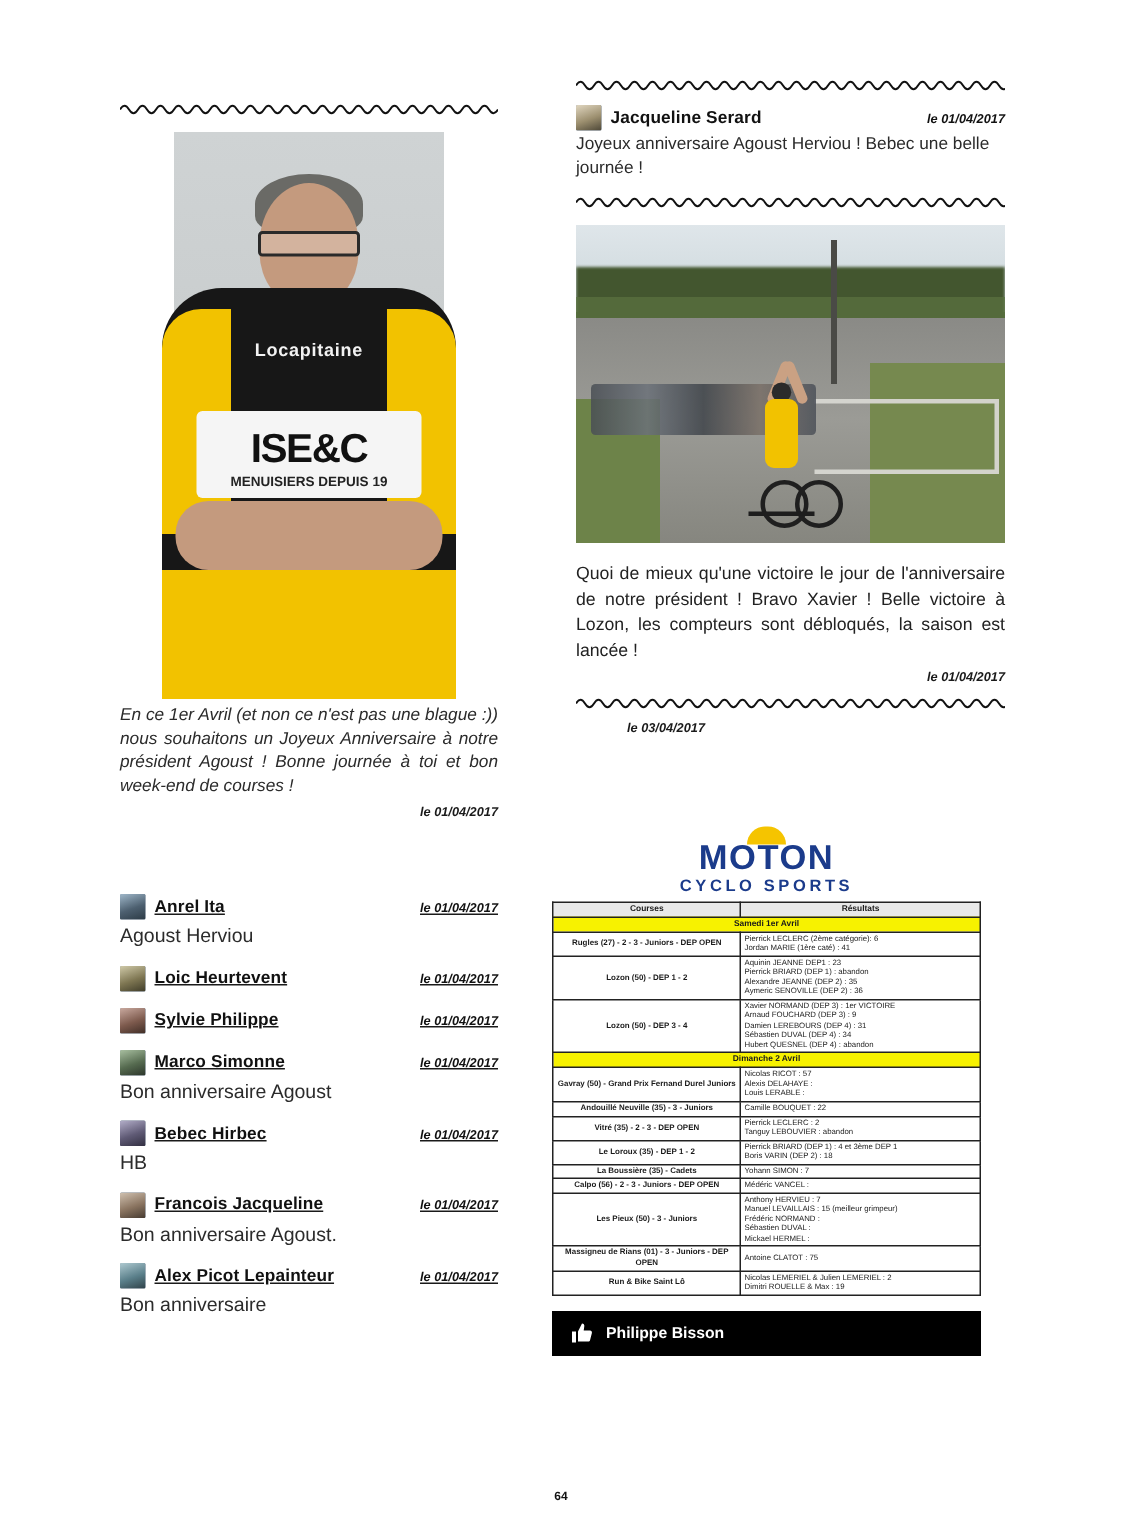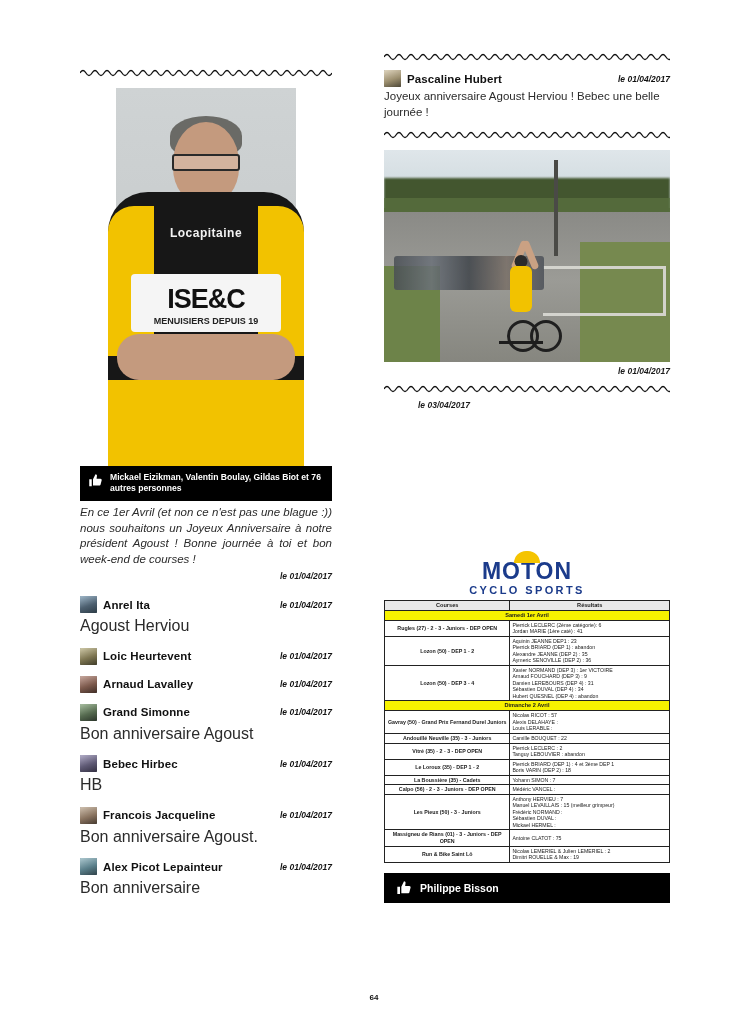--- a/index.html
+++ b/index.html
@@ -322,27 +322,27 @@
   }
 
   
   .comments {
     position: absolute;
     left: 80px;
     top: 596px;
     width: 252px;
   }
   .comment { margin-bottom: 11px; }
-  .comment .post-head { margin-top: 0; }
-  .comment .post-body { font-size: 16px; }
+  .comment .post-head { margin-top: 0; text-decoration: underline; }
+  .comment .post-body { font-size: 13px; }
 
   
   .results {
     position: absolute;
-    left: 384px;
+    left: 368px;
     top: 560px;
     width: 286px;
   }
   .logo-wrap {
     text-align: center;
     margin-bottom: 4px;
   }
   .logo-moton {
     font-size: 23px;
     font-weight: bold;
@@ -445,26 +445,20 @@
         <div class="p-shoulder-l"></div>
         <div class="p-shoulder-r"></div>
         <div class="p-logo">Locapitaine</div>
         <div class="p-chest"></div>
         <div class="p-chest-text">ISE&amp;C</div>
         <div class="p-chest-sub">MENUISIERS DEPUIS 19</div>
         <div class="p-arms"></div>
         <div class="p-stripe"></div>
         <div class="p-waist"></div>
       </div>
-      <div class="caption-bar">
-        <svg class="thumb-icon" viewBox="0 0 24 24">
-          <path fill="#ffffff" d="M2 10h4v11H2zM8 10l4-8c1.6 0 2.6 1.2 2.3 2.7L13.7 9H20c1.3 0 2.2 1.2 1.9 2.4l-1.8 7c-.2.9-1 1.6-2 1.6H8z"></path>
-        </svg>
-        <span>Mickael Eizikman, Valentin Boulay, Gildas Biot et 76 autres personnes</span>
-      </div>
     </div>
 
     <div class="post-body" style="margin-top:4px; text-align:justify;font-style:italic;">En ce 1er Avril (et non ce n'est pas une blague :)) nous souhaitons un Joyeux Anniversaire à notre président Agoust ! Bonne journée à toi et bon week-end de courses !</div>
     <div class="date-right">le 01/04/2017</div>
   </div>
 
   <div class="comments">
     <div class="comment">
       <div class="post-head">
         <div class="avatar">
@@ -482,30 +476,30 @@
           </div>
         <div class="poster-name">Loic Heurtevent</div>
         <div class="post-date">le 01/04/2017</div>
       </div>
     </div>
     <div class="comment">
       <div class="post-head">
         <div class="avatar">
             <i class="av-c"></i>
           </div>
-        <div class="poster-name">Arnaud Lavalley</div>
+        <div class="poster-name">Sylvie Philippe</div>
         <div class="post-date">le 01/04/2017</div>
       </div>
     </div>
     <div class="comment">
       <div class="post-head">
         <div class="avatar">
             <i class="av-d"></i>
           </div>
-        <div class="poster-name">Grand Simonne</div>
+        <div class="poster-name">Marco Simonne</div>
         <div class="post-date">le 01/04/2017</div>
       </div>
       <div class="post-body">Bon anniversaire Agoust</div>
     </div>
     <div class="comment">
       <div class="post-head">
         <div class="avatar">
             <i class="av-e"></i>
           </div>
         <div class="poster-name">Bebec Hirbec</div>
@@ -538,21 +532,21 @@
   <div class="col-right">
 
     <svg class="wave" viewBox="0 0 286 10" preserveAspectRatio="none">
       <path d="M0,5 Q3,0 6,5 T12,5 T18,5 T24,5 T30,5 T36,5 T42,5 T48,5 T54,5 T60,5 T66,5 T72,5 T78,5 T84,5 T90,5 T96,5 T102,5 T108,5 T114,5 T120,5 T126,5 T132,5 T138,5 T144,5 T150,5 T156,5 T162,5 T168,5 T174,5 T180,5 T186,5 T192,5 T198,5 T204,5 T210,5 T216,5 T222,5 T228,5 T234,5 T240,5 T246,5 T252,5 T258,5 T264,5 T270,5 T276,5 T282,5 T288,5" fill="none" stroke="#111" stroke-width="1.3"></path>
     </svg>
 
     <div class="post-head">
       <div class="avatar">
           <i class="av-h"></i>
         </div>
-      <div class="poster-name">Pascaline Hubert</div>
+      <div class="poster-name">Jacqueline Serard</div>
       <div class="post-date">le 01/04/2017</div>
     </div>
     <div class="post-body">Joyeux anniversaire Agoust Herviou ! Bebec une belle journée !</div>
 
     <svg class="wave" style="margin-top:10px;" viewBox="0 0 286 10" preserveAspectRatio="none">
       <path d="M0,5 Q3,0 6,5 T12,5 T18,5 T24,5 T30,5 T36,5 T42,5 T48,5 T54,5 T60,5 T66,5 T72,5 T78,5 T84,5 T90,5 T96,5 T102,5 T108,5 T114,5 T120,5 T126,5 T132,5 T138,5 T144,5 T150,5 T156,5 T162,5 T168,5 T174,5 T180,5 T186,5 T192,5 T198,5 T204,5 T210,5 T216,5 T222,5 T228,5 T234,5 T240,5 T246,5 T252,5 T258,5 T264,5 T270,5 T276,5 T282,5 T288,5" fill="none" stroke="#111" stroke-width="1.3"></path>
     </svg>
 
     <div class="photo-block">
       <div class="racephoto">
@@ -568,20 +562,21 @@
         <div class="r-rider-arm-l"></div>
         <div class="r-rider-arm-r"></div>
         <div class="r-rider-head"></div>
         <div class="r-rider-body"></div>
         <div class="r-wheel-a"></div>
         <div class="r-wheel-b"></div>
         <div class="r-bike"></div>
       </div>
     </div>
 
+    <div class="justified" style="margin-top:12px;">Quoi de mieux qu'une victoire le jour de l'anniversaire de notre président ! Bravo Xavier ! Belle victoire à Lozon, les compteurs sont débloqués, la saison est lancée !</div>
     <div class="date-right">le 01/04/2017</div>
 
     <svg class="wave" style="margin-top:8px;" viewBox="0 0 286 10" preserveAspectRatio="none">
       <path d="M0,5 Q3,0 6,5 T12,5 T18,5 T24,5 T30,5 T36,5 T42,5 T48,5 T54,5 T60,5 T66,5 T72,5 T78,5 T84,5 T90,5 T96,5 T102,5 T108,5 T114,5 T120,5 T126,5 T132,5 T138,5 T144,5 T150,5 T156,5 T162,5 T168,5 T174,5 T180,5 T186,5 T192,5 T198,5 T204,5 T210,5 T216,5 T222,5 T228,5 T234,5 T240,5 T246,5 T252,5 T258,5 T264,5 T270,5 T276,5 T282,5 T288,5" fill="none" stroke="#111" stroke-width="1.3"></path>
     </svg>
 
     <div class="date-left" style="margin-top:6px;padding-left:34px;">le 03/04/2017</div>
   </div>
 
   <div class="results">

